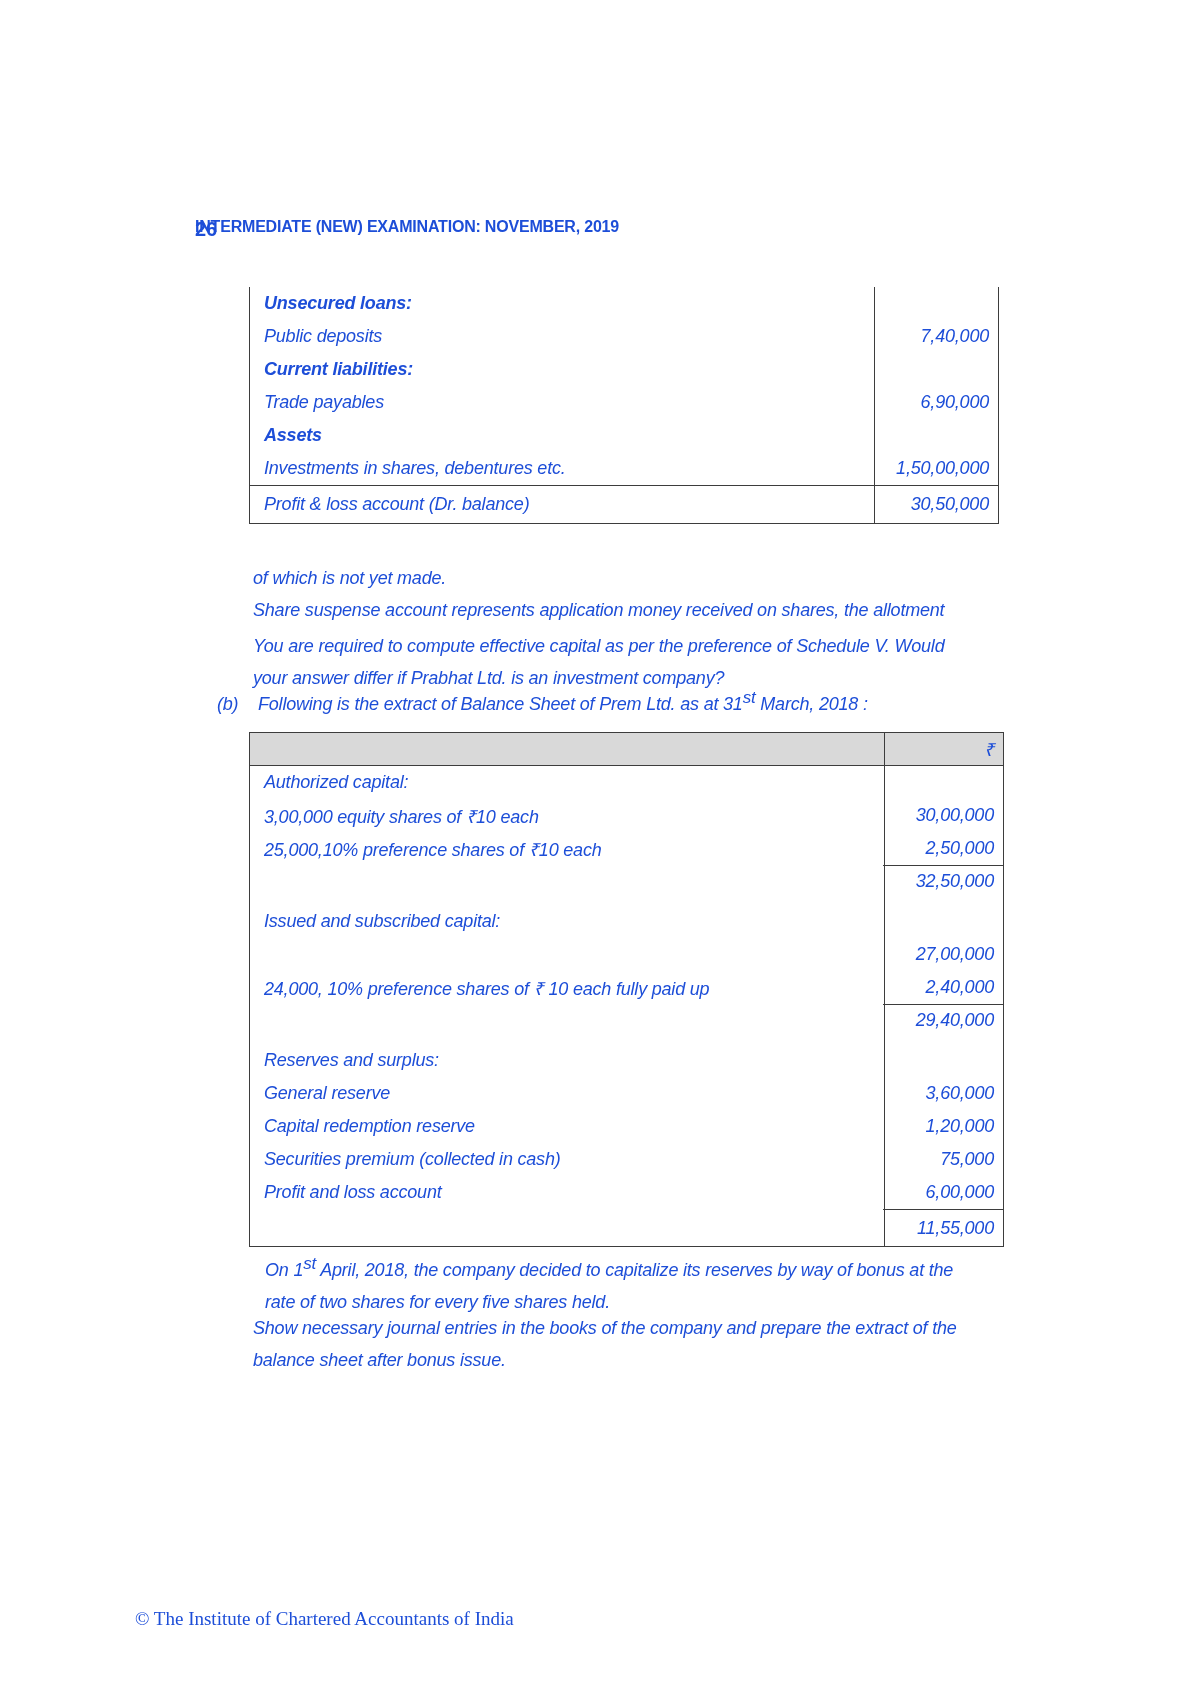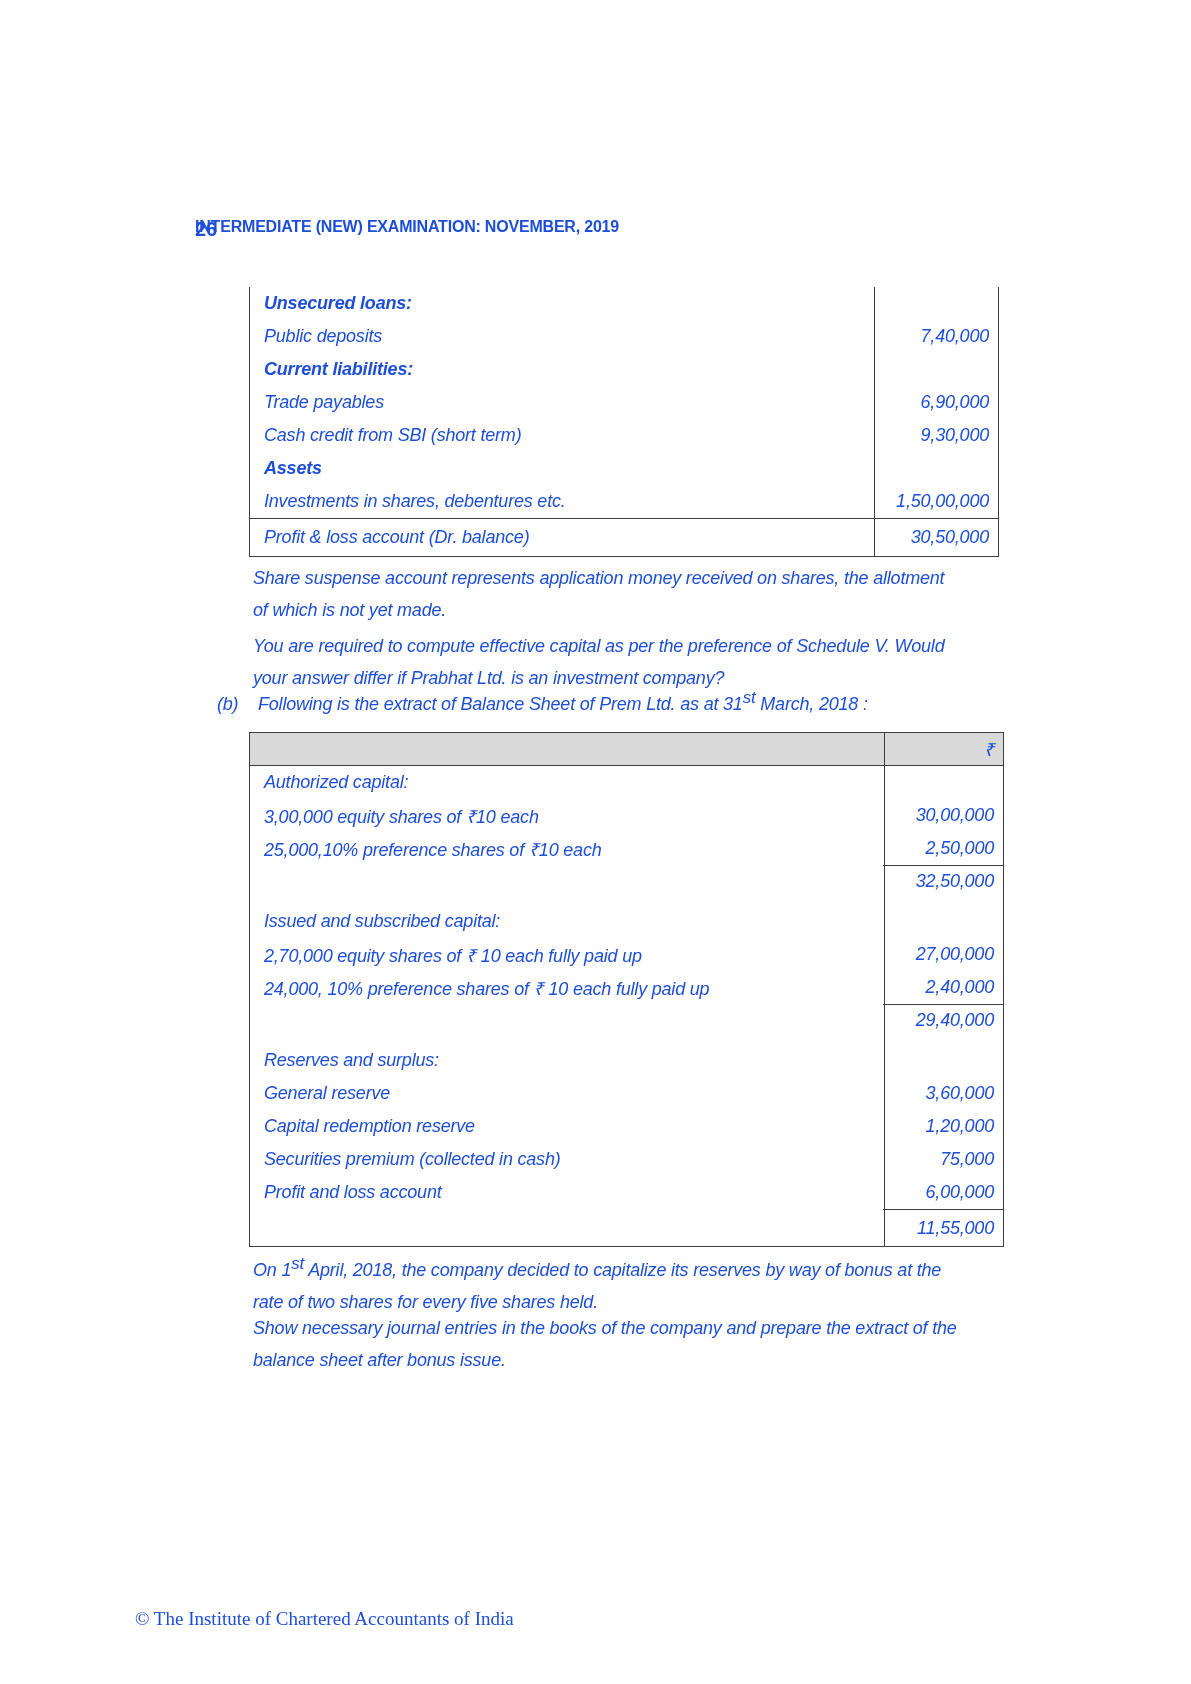--- a/index.html
+++ b/index.html
@@ -46,21 +46,21 @@
   
   .para { position:absolute; left:253px; font-style:italic; line-height:32px; white-space:nowrap; }
   .pline { height:32px; }
   sup.sup { font-size:17px; vertical-align:super; line-height:0; }
 
   .item-b { position:absolute; left:217px; top:694px; font-style:italic; white-space:nowrap; }
   .item-b .marker { display:inline-block; width:41px; }
 
   .p1 { top:562px; }
   .p2 { top:630px; }
-  .p3 { top:1254px; }
+  .p3 { top:1254px;margin-left:12px; }
   .p4 { top:1312px; }
 
   
   .pfooter { position:absolute; left:135px; top:1608px;
              font-family:"Liberation Serif", serif; font-weight:400; font-size:19px; letter-spacing:0; }
 </style>
 </head>
 <body>
 
 <div class="page">
@@ -82,42 +82,38 @@
           <div class="cell amount">7,40,000</div>
         </div>
         <div class="trow bold">
           <div class="cell label">Current liabilities:</div>
           <div class="cell amount"></div>
         </div>
         <div class="trow">
           <div class="cell label">Trade payables</div>
           <div class="cell amount">6,90,000</div>
         </div>
-        <div class="trow">
-          <div class="cell label">Cash credit from SBI (short term)</div>
-          <div class="cell amount">9,30,000</div>
-        </div>
         <div class="trow bold">
           <div class="cell label">Assets</div>
           <div class="cell amount"></div>
         </div>
         <div class="trow">
           <div class="cell label">Investments in shares, debentures etc.</div>
           <div class="cell amount">1,50,00,000</div>
         </div>
         <div class="trow top-rule">
           <div class="cell label">Profit &amp; loss account (Dr. balance)</div>
           <div class="cell amount">30,50,000</div>
         </div>
       </div>
   </div>
 
   <div class="para p1">
+    <div class="pline">of which is not yet made.</div>
     <div class="pline">Share suspense account represents application money received on shares, the allotment</div>
-    <div class="pline">of which is not yet made.</div>
   </div>
 
   <div class="para p2">
     <div class="pline">You are required to compute effective capital as per the preference of Schedule V. Would</div>
     <div class="pline">your answer differ if Prabhat Ltd. is an investment company?</div>
   </div>
 
   <div class="item-b">
     <span class="marker">(b)</span><span>Following is the extract of Balance Sheet of Prem Ltd. as at 31</span><sup class="sup">st</sup><span> March, 2018 :</span>
   </div>
@@ -143,21 +139,20 @@
         </div>
         <div class="trow section-end">
           <div class="cell label"></div>
           <div class="cell amount rule-above">32,50,000</div>
         </div>
         <div class="trow">
           <div class="cell label">Issued and subscribed capital:</div>
           <div class="cell amount"></div>
         </div>
         <div class="trow">
-          <div class="cell label">2,70,000 equity shares of ₹ 10 each fully paid up</div>
           <div class="cell amount">27,00,000</div>
         </div>
         <div class="trow">
           <div class="cell label">24,000, 10% preference shares of ₹ 10 each fully paid up</div>
           <div class="cell amount">2,40,000</div>
         </div>
         <div class="trow section-end">
           <div class="cell label"></div>
           <div class="cell amount rule-above">29,40,000</div>
         </div>

